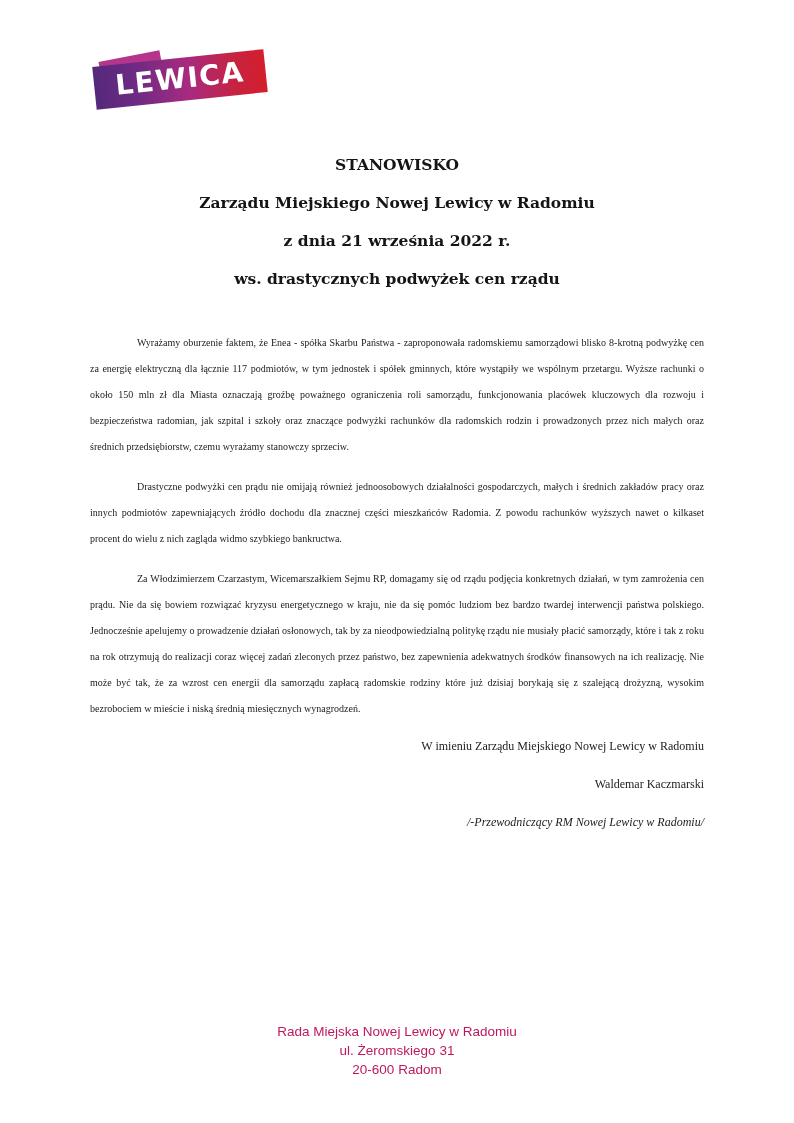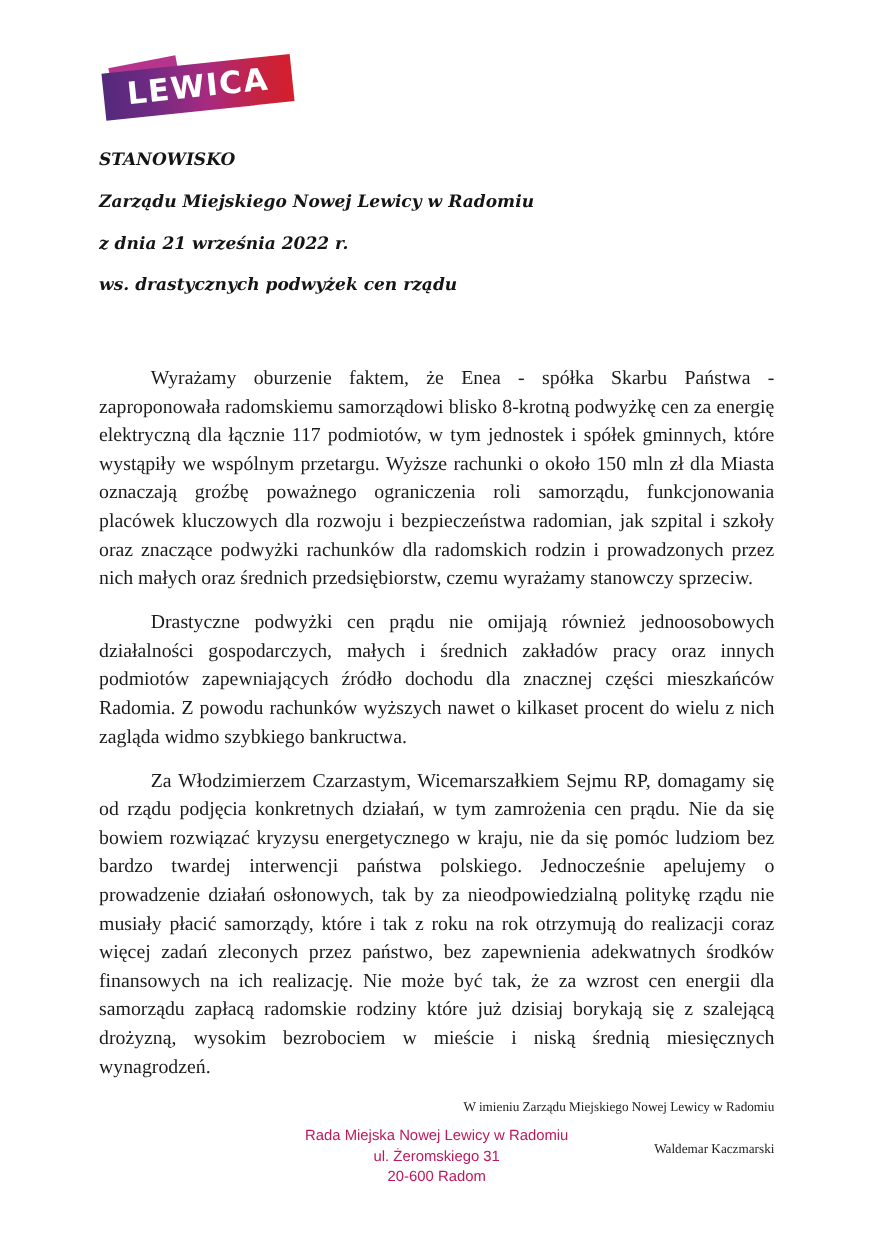--- a/index.html
+++ b/index.html
@@ -25,31 +25,31 @@
     display:flex;align-items:center;justify-content:center;
   }
   .logo-text{
     color:#ffffff;
     font-family:"DejaVu Sans",sans-serif;
     font-weight:bold;font-size:28px;letter-spacing:1.5px;
     margin-top:-2px;
   }
 
   
-  .headings{position:absolute;top:135px;left:90px;width:614px;text-align:left;font-style:italic;}
+  .headings{position:absolute;top:155px;left:90px;width:614px;text-align:center;}
   .hline{
     font-family:"DejaVu Serif",serif;
     font-weight:bold;font-size:15.5px;line-height:19px;
     margin:0 0 19px 0;color:#151515;
   }
 
   
   .content{position:absolute;top:330px;left:90px;width:614px;}
   .para{
-    font-size:18px;line-height:26px;
+    font-size:10px;line-height:26px;
     text-align:justify;text-indent:47px;
     margin:0 0 14px 0;color:#1b1b1b;
   }
 
   
   .signature{margin-top:14px;text-align:right;}
   .sig-line{font-size:12px;line-height:20px;margin:0 0 18px 0;}
   .sig-role{font-style:italic;}
 
   
@@ -80,20 +80,21 @@
   </div>
 
   <div class="content">
     <p class="para">Wyrażamy oburzenie faktem, że Enea - spółka Skarbu Państwa - zaproponowała radomskiemu samorządowi blisko 8-krotną podwyżkę cen za energię elektryczną dla łącznie 117 podmiotów, w tym jednostek i spółek gminnych, które wystąpiły we wspólnym przetargu. Wyższe rachunki o około 150 mln zł dla Miasta oznaczają groźbę poważnego ograniczenia roli samorządu, funkcjonowania placówek kluczowych dla rozwoju i bezpieczeństwa radomian, jak szpital i szkoły oraz znaczące podwyżki rachunków dla radomskich rodzin i prowadzonych przez nich małych oraz średnich przedsiębiorstw, czemu wyrażamy stanowczy sprzeciw.</p>
     <p class="para">Drastyczne podwyżki cen prądu nie omijają również jednoosobowych działalności gospodarczych, małych i średnich zakładów pracy oraz innych podmiotów zapewniających źródło dochodu dla znacznej części mieszkańców Radomia. Z powodu rachunków wyższych nawet o kilkaset procent do wielu z nich zagląda widmo szybkiego bankructwa.</p>
     <p class="para">Za Włodzimierzem Czarzastym, Wicemarszałkiem Sejmu RP, domagamy się od rządu podjęcia konkretnych działań, w tym zamrożenia cen prądu. Nie da się bowiem rozwiązać kryzysu energetycznego w kraju, nie da się pomóc ludziom bez bardzo twardej interwencji państwa polskiego. Jednocześnie apelujemy o prowadzenie działań osłonowych, tak by za nieodpowiedzialną politykę rządu nie musiały płacić samorządy, które i tak z roku na rok otrzymują do realizacji coraz więcej zadań zleconych przez państwo, bez zapewnienia adekwatnych środków finansowych na ich realizację. Nie może być tak, że za wzrost cen energii dla samorządu zapłacą radomskie rodziny które już dzisiaj borykają się z szalejącą drożyzną, wysokim bezrobociem w mieście i niską średnią miesięcznych wynagrodzeń.</p>
 
     <div class="signature">
       <p class="sig-line">W imieniu Zarządu Miejskiego Nowej Lewicy w Radomiu</p>
       <p class="sig-line">Waldemar Kaczmarski</p>
+      <p class="sig-line sig-role">/-Przewodniczący RM Nowej Lewicy w Radomiu/</p>
     </div>
   </div>
 
   <div class="footer">
     <div>Rada Miejska Nowej Lewicy w Radomiu</div>
     <div>ul. Żeromskiego 31</div>
     <div>20-600 Radom</div>
   </div>
 
 </div>

